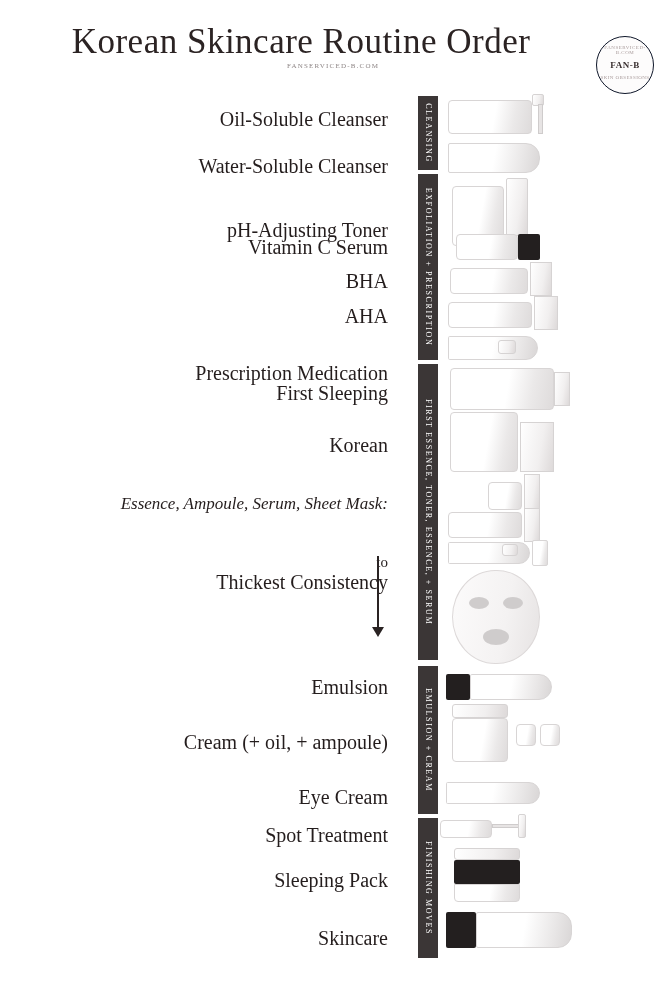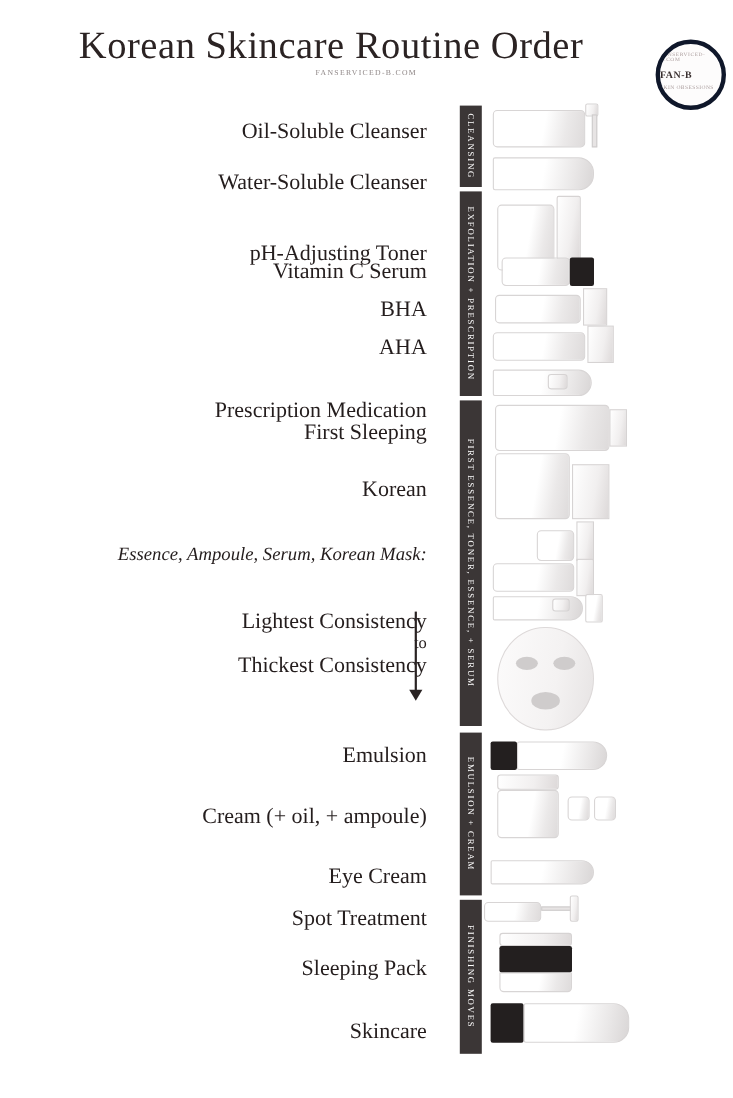--- a/index.html
+++ b/index.html
@@ -41,23 +41,23 @@
     color: #8e8686;
   }
 
   .badge {
     position: absolute;
     top: 36px;
     left: 596px;
     width: 56px;
     height: 56px;
     border-radius: 50%;
-    border: 4px solid #0f172a;
+    border: 1px solid #0f172a;
     background: #fdfcfc;
-    text-align: left;
+    text-align: center;
     overflow: hidden;
   }
   .badge .b-top {
     position: absolute;
     top: 8px; left: 0; width: 56px;
     font-size: 5px;
     letter-spacing: 0.5px;
     color: #a99b9b;
     transform: scaleY(0.9);
   }
@@ -218,24 +218,23 @@
 <div class="labels">
   <div class="label" style="top:108px">Oil-Soluble Cleanser</div>
   <div class="label" style="top:155px">Water-Soluble Cleanser</div>
   <div class="label" style="top:219px">pH-Adjusting Toner</div>
   <div class="label" style="top:236px">Vitamin C Serum</div>
   <div class="label" style="top:270px">BHA</div>
   <div class="label" style="top:305px">AHA</div>
   <div class="label" style="top:362px">Prescription Medication</div>
   <div class="label" style="top:382px">First Sleeping</div>
   <div class="label" style="top:434px">Korean</div>
-  <div class="label italic" style="top:494px">Essence, Ampoule, Serum, Korean Mask:</div>
+  <div class="label italic" style="top:494px">Essence, Ampoule, Serum, Sheet Mask:</div>
 
   <div class="consistency" style="top:554px">
-    <div class="line">Lightest Consistency</div>
     <div class="mid">to</div>
     <div class="line">Thickest Consistency</div>
   </div>
 
   <div class="label" style="top:676px">Emulsion</div>
   <div class="label" style="top:731px">Cream (+ oil, + ampoule)</div>
   <div class="label" style="top:786px">Eye Cream</div>
   <div class="label" style="top:824px">Spot Treatment</div>
   <div class="label" style="top:869px">Sleeping Pack</div>
   <div class="label" style="top:927px">Skincare</div>

